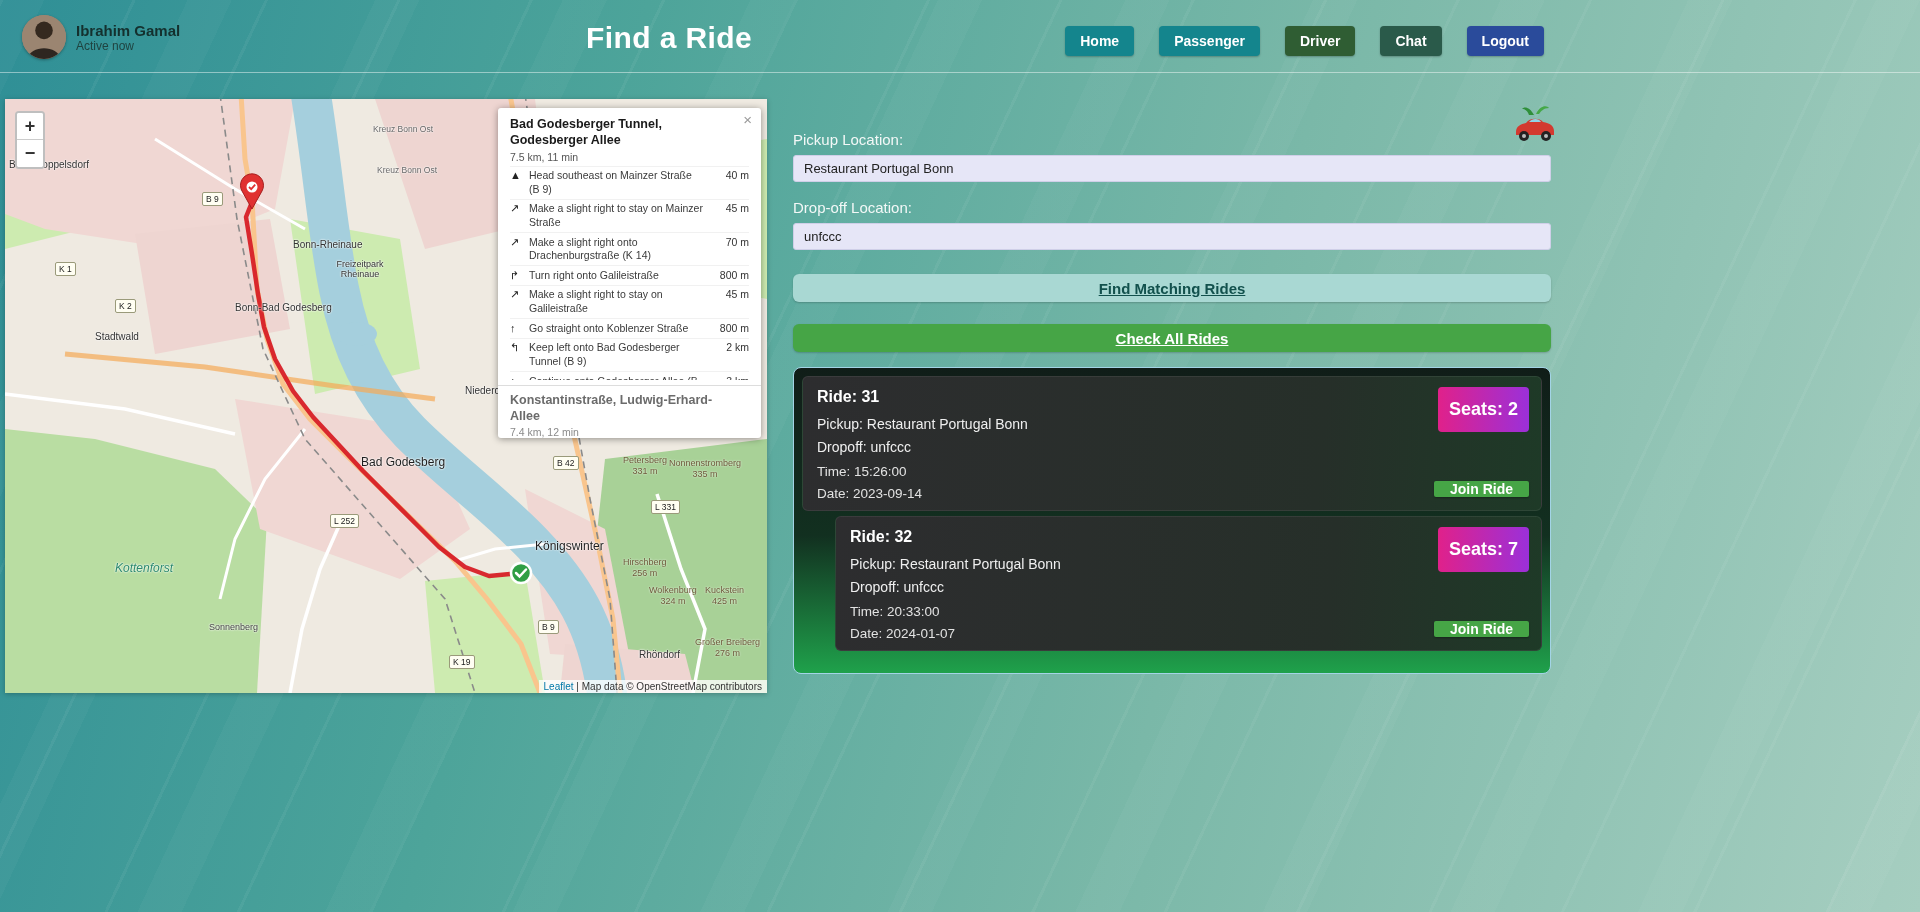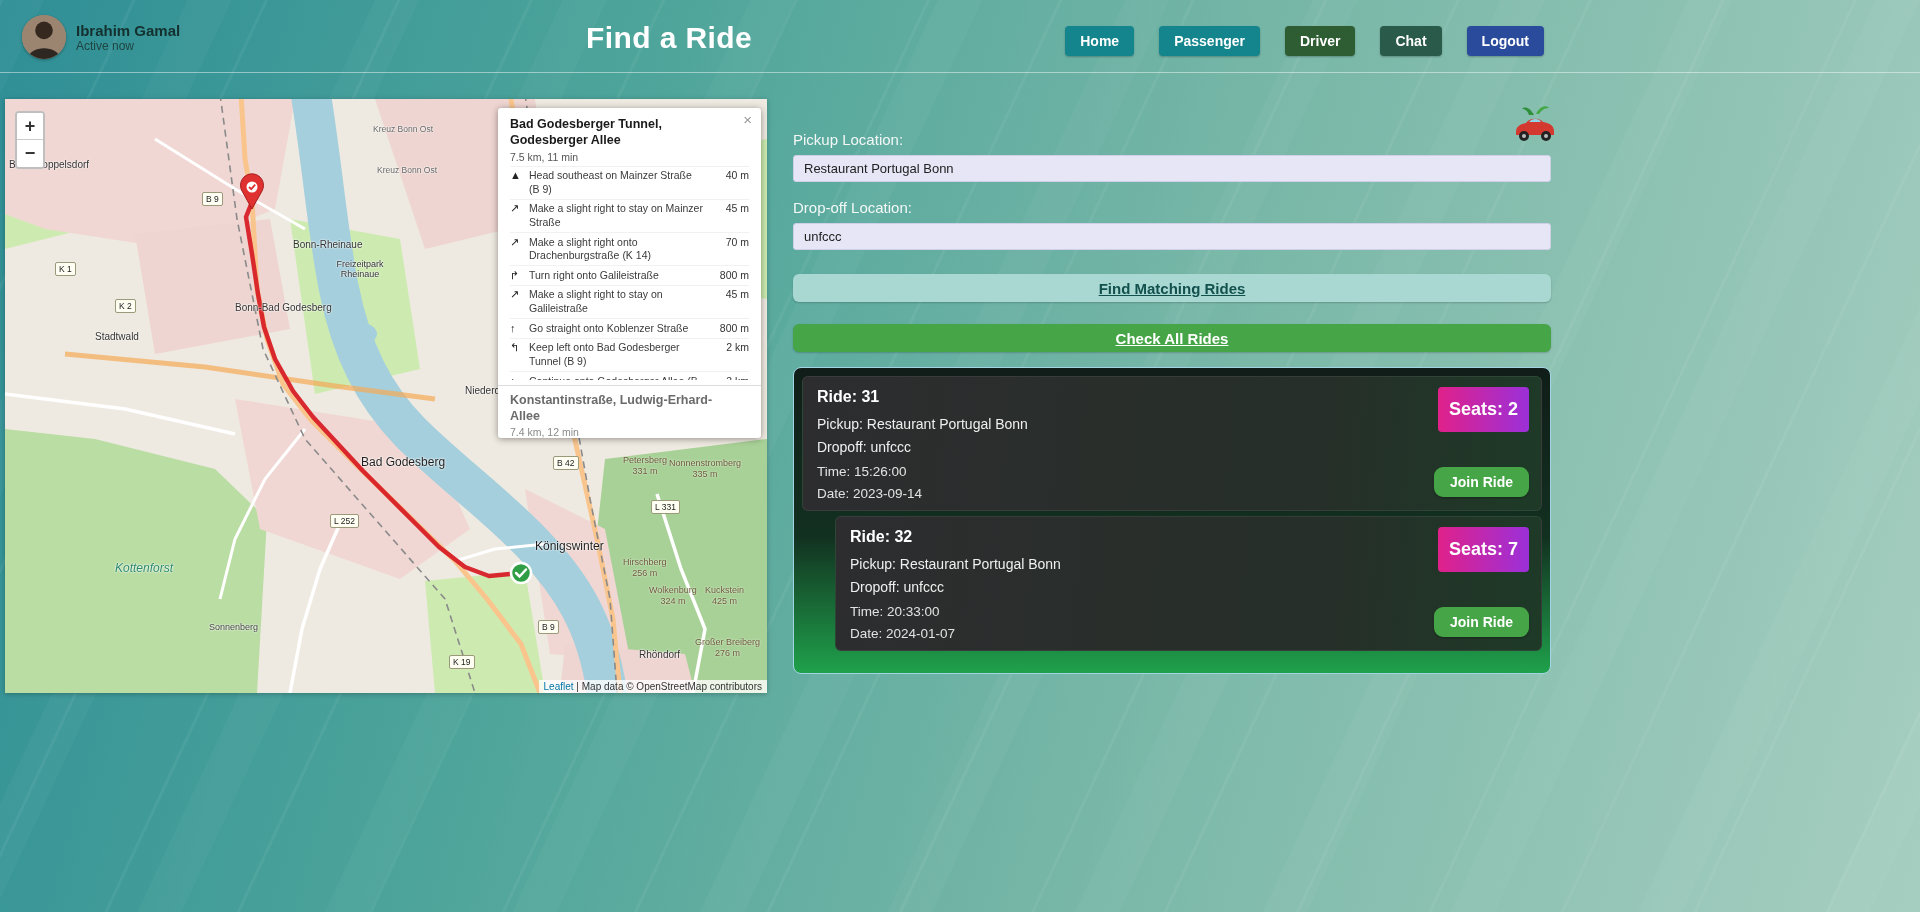--- a/index.html
+++ b/index.html
@@ -91,21 +91,21 @@
     padding:11px 14px; border:1px solid rgba(255,255,255,.07);
     background:linear-gradient(95deg,#2d2d2f 0%, #262f29 70%, #1e3a27 100%); }
   .ride-card:last-child { margin-bottom:0;margin-left:33px; }
   .ride-title { font-size:16px; font-weight:700; color:#fff; margin-bottom:10px; }
   .seats-badge { position:absolute; top:10px; right:12px; padding:12px 11px; border-radius:4px;
     background:linear-gradient(90deg,#e0218a,#9b30d9); color:#fff; font-size:18px; font-weight:600; }
   .ride-line { font-size:14px; color:#efefef; margin-bottom:7px; }
   .ride-meta { font-size:13.5px; color:#e2e2e2; margin-bottom:7px; }
   .ride-meta.first { margin-top:9px; }
   .join-btn { position:absolute; right:12px; bottom:13px; background:#46a546; color:#fff; border:none;
-    border-radius:9px; padding:7px 16px; font-size:14px; font-weight:600; font-family:inherit; cursor:pointer;
+    border-radius:2px; padding:0 16px; font-size:14px; font-weight:600; font-family:inherit; cursor:pointer;
     box-shadow:0 1px 2px rgba(0,0,0,.3); }
 </style>
 </head>
 <body>
 
 <div class="page">
 
   <header>
     <div class="user-chip">
       <div class="avatar">

